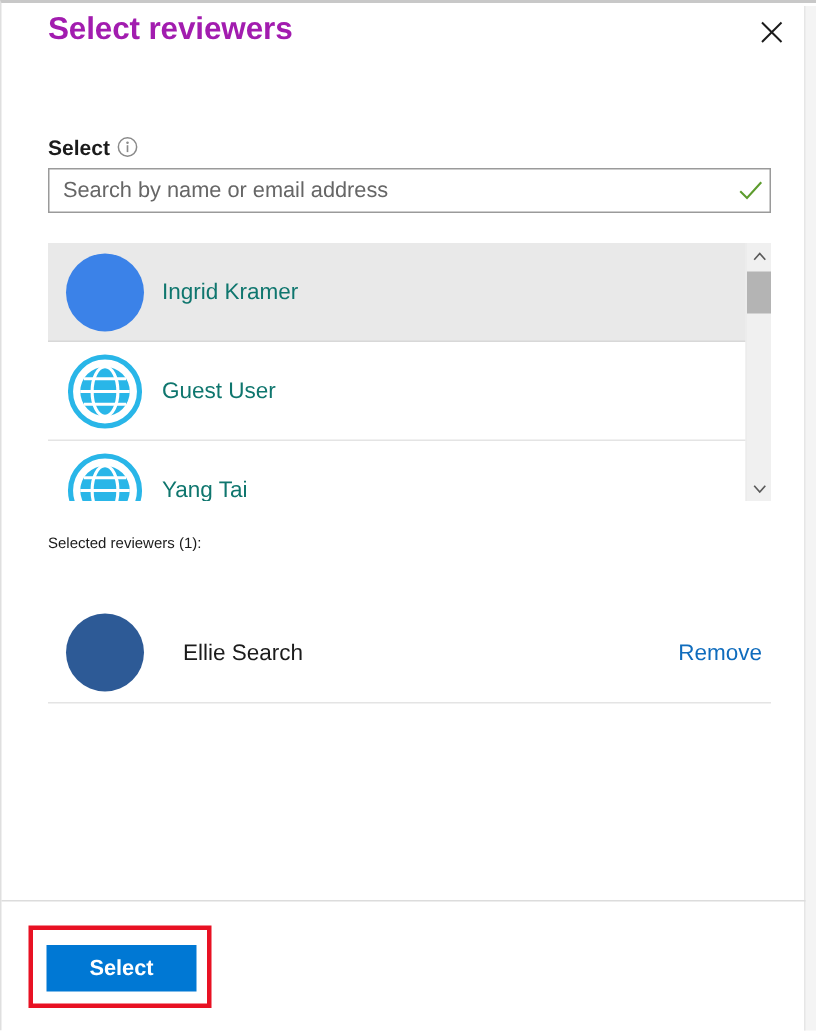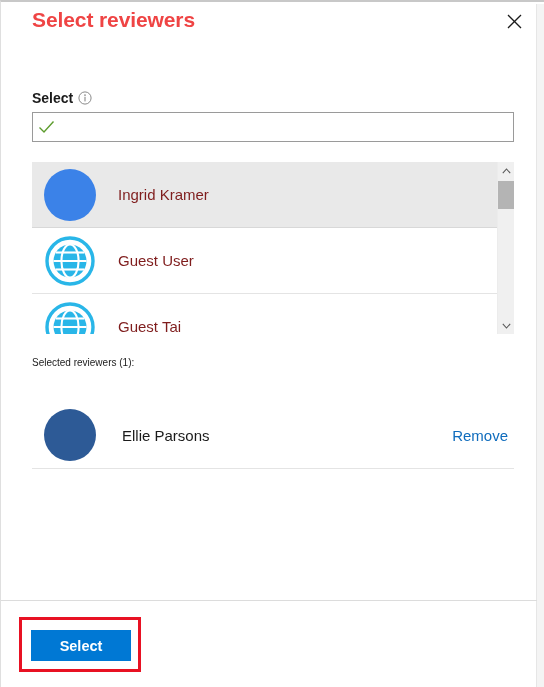--- a/index.html
+++ b/index.html
@@ -34,21 +34,21 @@
     position: absolute;
     top: 0; left: 0;
     width: 536px;
     height: 46px;
   }
   #dialog-title {
     position: absolute;
     left: 31px; top: 6px;
     font-size: 21px;
     font-weight: bold;
-    color: #ef4444;
+    color: #a21caf;
     letter-spacing: -0.1px;
     white-space: nowrap;
   }
   #close-button {
     position: absolute;
     right: 6px; top: 3px;
     width: 34px; height: 32px;
     display: flex; align-items: center; justify-content: center;
     cursor: pointer;
     background: transparent;
@@ -132,23 +132,23 @@
     flex: 0 0 auto;
     width: 52px; height: 52px;
     border-radius: 50%;
   }
   .globe-avatar {
     flex: 0 0 auto;
     width: 52px; height: 52px;
     display: flex; align-items: center; justify-content: center;
   }
   .result-name {
-    margin-left: 22px;
+    margin-left: 12px;
     font-size: 15px;
-    color: #7f1d1d;
+    color: #0f766e;
     white-space: nowrap;
   }
 
   
   #list-scrollbar {
     position: absolute;
     right: 0; top: 0;
     width: 17px; height: 172px;
     background: #f0f0f0;
     border-left: 1px solid #ececec;
@@ -258,20 +258,21 @@
       <span id="select-label">Select</span>
       <svg id="info-icon" width="14" height="14" viewBox="0 0 14 14">
         <circle cx="7" cy="7" r="6.1" fill="none" stroke="#8a8a8a" stroke-width="1"></circle>
         <circle cx="7" cy="4.1" r="0.85" fill="#8a8a8a"></circle>
         <rect x="6.45" y="5.8" width="1.1" height="4.6" fill="#8a8a8a"></rect>
       </svg>
     </div>
   </div>
 
   <div id="search-wrap">
+    <input id="search-input" type="text" placeholder="Search by name or email address" style="">
     <span id="check-icon">
       <svg width="17" height="14" viewBox="0 0 17 14">
         <polyline points="1.5,7.5 6,12 15.5,1.5" fill="none" stroke="#5d9c2e" stroke-width="1.4"></polyline>
       </svg>
     </span>
   </div>
 
   <div id="results-list">
 
     <div class="result-row selected">
@@ -297,21 +298,21 @@
       <span class="globe-avatar">
         <svg width="52" height="52" viewBox="0 0 52 52">
           <circle cx="26" cy="26" r="23" fill="none" stroke="#29b6e8" stroke-width="3.4"></circle>
           <circle cx="26" cy="26" r="16.5" fill="#29b6e8"></circle>
           <ellipse cx="26" cy="26" rx="8.6" ry="16.5" fill="none" stroke="#ffffff" stroke-width="2.1"></ellipse>
           <line x1="9.5" y1="26" x2="42.5" y2="26" stroke="#ffffff" stroke-width="2.1"></line>
           <path d="M12 17.5 H40" fill="none" stroke="#ffffff" stroke-width="2.1"></path>
           <path d="M12 34.5 H40" fill="none" stroke="#ffffff" stroke-width="2.1"></path>
         </svg>
       </span>
-      <span class="result-name">Guest Tai</span>
+      <span class="result-name">Yang Tai</span>
     </div>
 
     <div id="list-scrollbar">
       <div class="sb-arrow" id="sb-arrow-up">
         <svg width="9" height="6" viewBox="0 0 9 6">
           <polyline points="0.8,5.2 4.5,1 8.2,5.2" fill="none" stroke="#5a5a5a" stroke-width="1.1"></polyline>
         </svg>
       </div>
       <div id="sb-thumb"></div>
       <div class="sb-arrow" id="sb-arrow-down">
@@ -321,21 +322,21 @@
       </div>
     </div>
 
   </div>
 
   <div id="selected-heading">Selected reviewers (1):</div>
 
   <div id="selected-list">
     <div class="selected-row">
       <div class="avatar" style="background:#2d5a96;"></div>
-      <span class="selected-name">Ellie Parsons</span>
+      <span class="selected-name">Ellie Search</span>
       <span class="remove-link">Remove</span>
     </div>
   </div>
 
   <div id="footer-divider"></div>
   <div id="select-highlight"></div>
   <button id="select-button">Select</button>
 
 </div>
 

